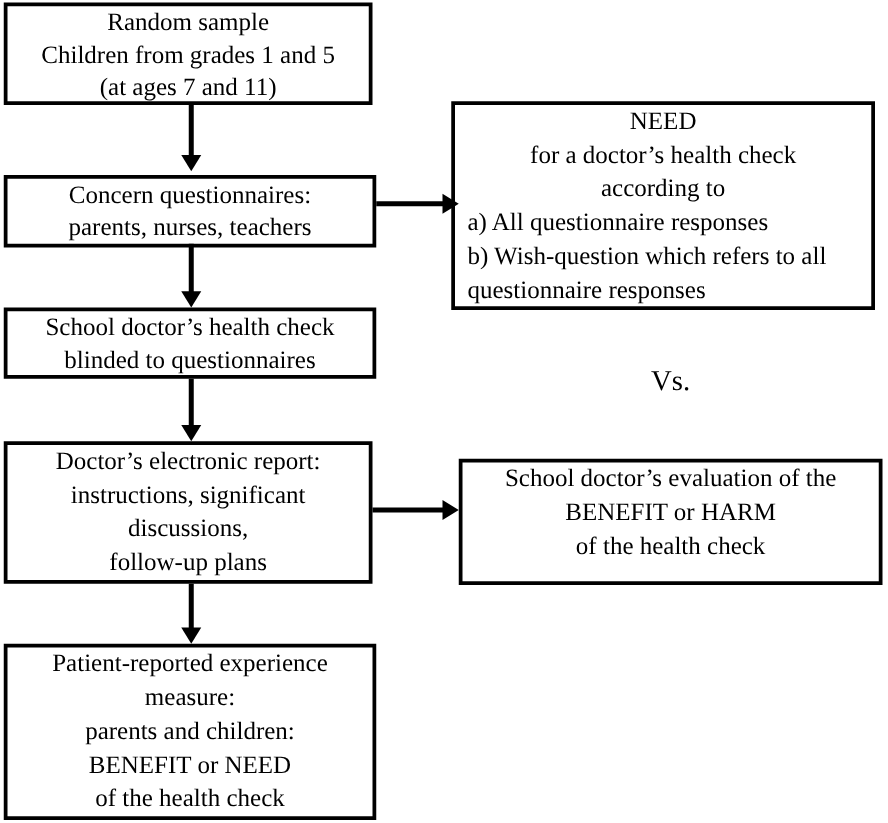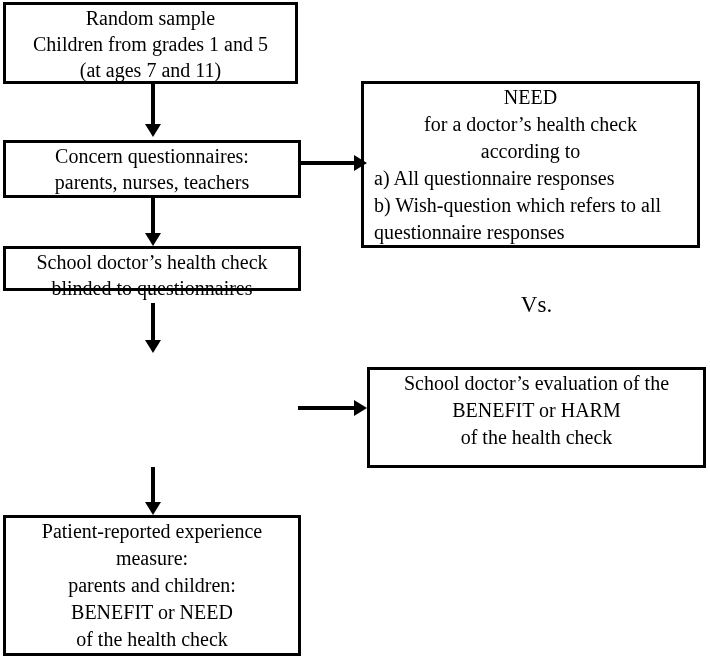--- a/index.html
+++ b/index.html
@@ -28,21 +28,21 @@
     text-align: center;
     font-size: 20px;
     line-height: 26px;
   }
   .box-text {
     white-space: pre-line;
   }
   
   #box-random-sample     { left: 3px;  top: 2px;   width: 295px; height: 82px; }
   #box-questionnaires    { left: 3px;  top: 140px; width: 298px; height: 58px; }
-  #box-health-check      { left: 3px;  top: 246px; width: 298px; height: 45px; }
+  #box-health-check      { left: 3px;  top: 246px; width: 298px; height: 57px; }
   #box-doctor-report     { left: 3px;  top: 353px; width: 295px; height: 114px; line-height: 27px; }
   #box-patient-reported  { left: 3px;  top: 515px; width: 298px; height: 141px; line-height: 27px; }
   
   #box-need {
     left: 361px; top: 81px; width: 339px; height: 167px;
     line-height: 27px;
     align-items: stretch;
   }
   #box-need .centered { text-align: center; white-space: pre-line; }
   #box-need .listpart { text-align: left; white-space: pre-line; padding-left: 10px; padding-right: 2px; }
@@ -115,20 +115,26 @@
   <div class="box" id="box-questionnaires">
     <div class="box-text">Concern questionnaires:
 parents, nurses, teachers</div>
   </div>
 
   <div class="box" id="box-health-check">
     <div class="box-text">School doctor’s health check
 blinded to questionnaires</div>
   </div>
 
+  <div class="box" id="box-doctor-report">
+    <div class="box-text">Doctor’s electronic report:
+instructions, significant
+discussions,
+follow-up plans</div>
+  </div>
 
   <div class="box" id="box-patient-reported">
     <div class="box-text">Patient-reported experience
 measure:
 parents and children:
 BENEFIT or NEED
 of the health check</div>
   </div>
 
   <div class="box" id="box-need">

